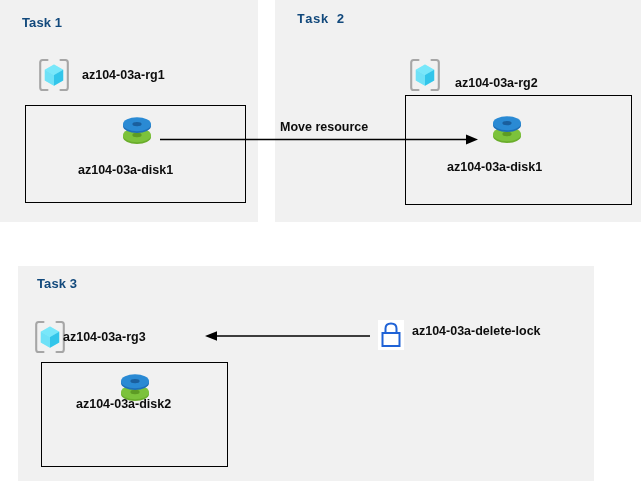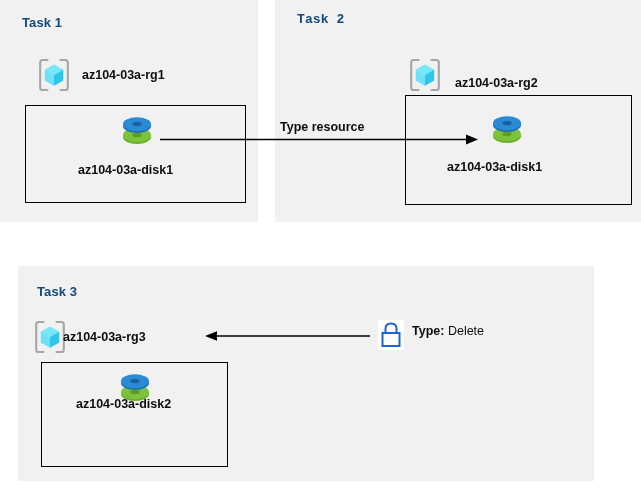--- a/index.html
+++ b/index.html
@@ -154,32 +154,32 @@
     <ellipse cx="20" cy="22.2" rx="14" ry="7" fill="#7cc23b"></ellipse>
     <ellipse cx="20" cy="22" rx="4.6" ry="2.2" fill="#5d9b24"></ellipse>
     <ellipse cx="20" cy="13" rx="14" ry="7" fill="#1e6fb8"></ellipse>
     <ellipse cx="20" cy="11.3" rx="14" ry="7" fill="#2a8ad4"></ellipse>
     <ellipse cx="20" cy="11.1" rx="4.6" ry="2.2" fill="#1a5f9e"></ellipse>
   </svg>
 </div>
 
 <div class="node-label" style="left:447px; top:160px;">az104-03a-disk1</div>
 
-<div class="arrow-label" style="left:280px; top:120px;">Type resource</div>
+<div class="arrow-label" style="left:280px; top:120px;">Move resource</div>
 
 <div class="arrow" style="left:160px; top:130px;">
   <svg width="320" height="20" viewBox="0 0 320 20" xmlns="http://www.w3.org/2000/svg">
     <line x1="0" y1="9.5" x2="308" y2="9.5" stroke="#000000" stroke-width="1.4"></line>
     <polygon points="318,9.5 306,4.6 306,14.4" fill="#000000"></polygon>
   </svg>
 </div>
 
 <div class="panel" style="left:18px; top:266px; width:576px; height:215px;"></div>
 
-<div class="panel-title" style="left:37px; top:284px;">Task 3</div>
+<div class="panel-title" style="left:37px; top:276px;">Task 3</div>
 
 <div class="rg-icon" style="left:33px; top:320px;">
   <svg viewBox="0 0 34 34" xmlns="http://www.w3.org/2000/svg">
     <path d="M10.5 2 L5.5 2 Q3.2 2 3.2 4.6 L3.2 29.4 Q3.2 32 5.5 32 L10.5 32" fill="none" stroke="#a6a6a6" stroke-width="2.1" stroke-linecap="round"></path>
     <path d="M23.5 2 L28.5 2 Q30.8 2 30.8 4.6 L30.8 29.4 Q30.8 32 28.5 32 L23.5 32" fill="none" stroke="#a6a6a6" stroke-width="2.1" stroke-linecap="round"></path>
     <polygon points="17,6.5 26.2,11.8 26.2,22.4 17,27.7 7.8,22.4 7.8,11.8" fill="#9bf0fb"></polygon>
     <polygon points="17,6.5 26.2,11.8 17,17.1 7.8,11.8" fill="#78e7fa"></polygon>
     <polygon points="17,17.1 26.2,11.8 26.2,22.4 17,27.7" fill="#32c5ea"></polygon>
     <polygon points="17,17.1 17,27.7 7.8,22.4 7.8,11.8" fill="#6fe1f7"></polygon>
   </svg>
@@ -195,24 +195,21 @@
 </div>
 
 <div class="lock-icon" style="left:378px; top:320px;">
   <svg viewBox="0 0 26 30" xmlns="http://www.w3.org/2000/svg">
     <path d="M7.5 13 L7.5 8.6 Q7.5 3.4 13 3.4 Q18.5 3.4 18.5 8.6 L18.5 13" fill="none" stroke="#1f62d6" stroke-width="2"></path>
     <rect x="4.5" y="13" width="17" height="13" fill="#ffffff" stroke="#1f62d6" stroke-width="2"></rect>
   </svg>
 </div>
 
 <div class="lock-text" style="left:412px; top:324px;">
-  <span class="lock-type-row">
-    <span class="lock-type-key">Type:</span>
-    <span class="lock-type-val">Delete</span>
-  </span>
+  <span class="lock-title">az104-03a-delete-lock</span>
 </div>
 
 <div class="inner-box" style="left:41px; top:362px; width:187px; height:105px;"></div>
 
 <div class="disk-icon" style="left:115px; top:370px;">
   <svg viewBox="0 0 40 38" xmlns="http://www.w3.org/2000/svg">
     <ellipse cx="20" cy="24" rx="14" ry="7" fill="#6aad2b"></ellipse>
     <ellipse cx="20" cy="22.2" rx="14" ry="7" fill="#7cc23b"></ellipse>
     <ellipse cx="20" cy="22" rx="4.6" ry="2.2" fill="#5d9b24"></ellipse>
     <ellipse cx="20" cy="13" rx="14" ry="7" fill="#1e6fb8"></ellipse>

